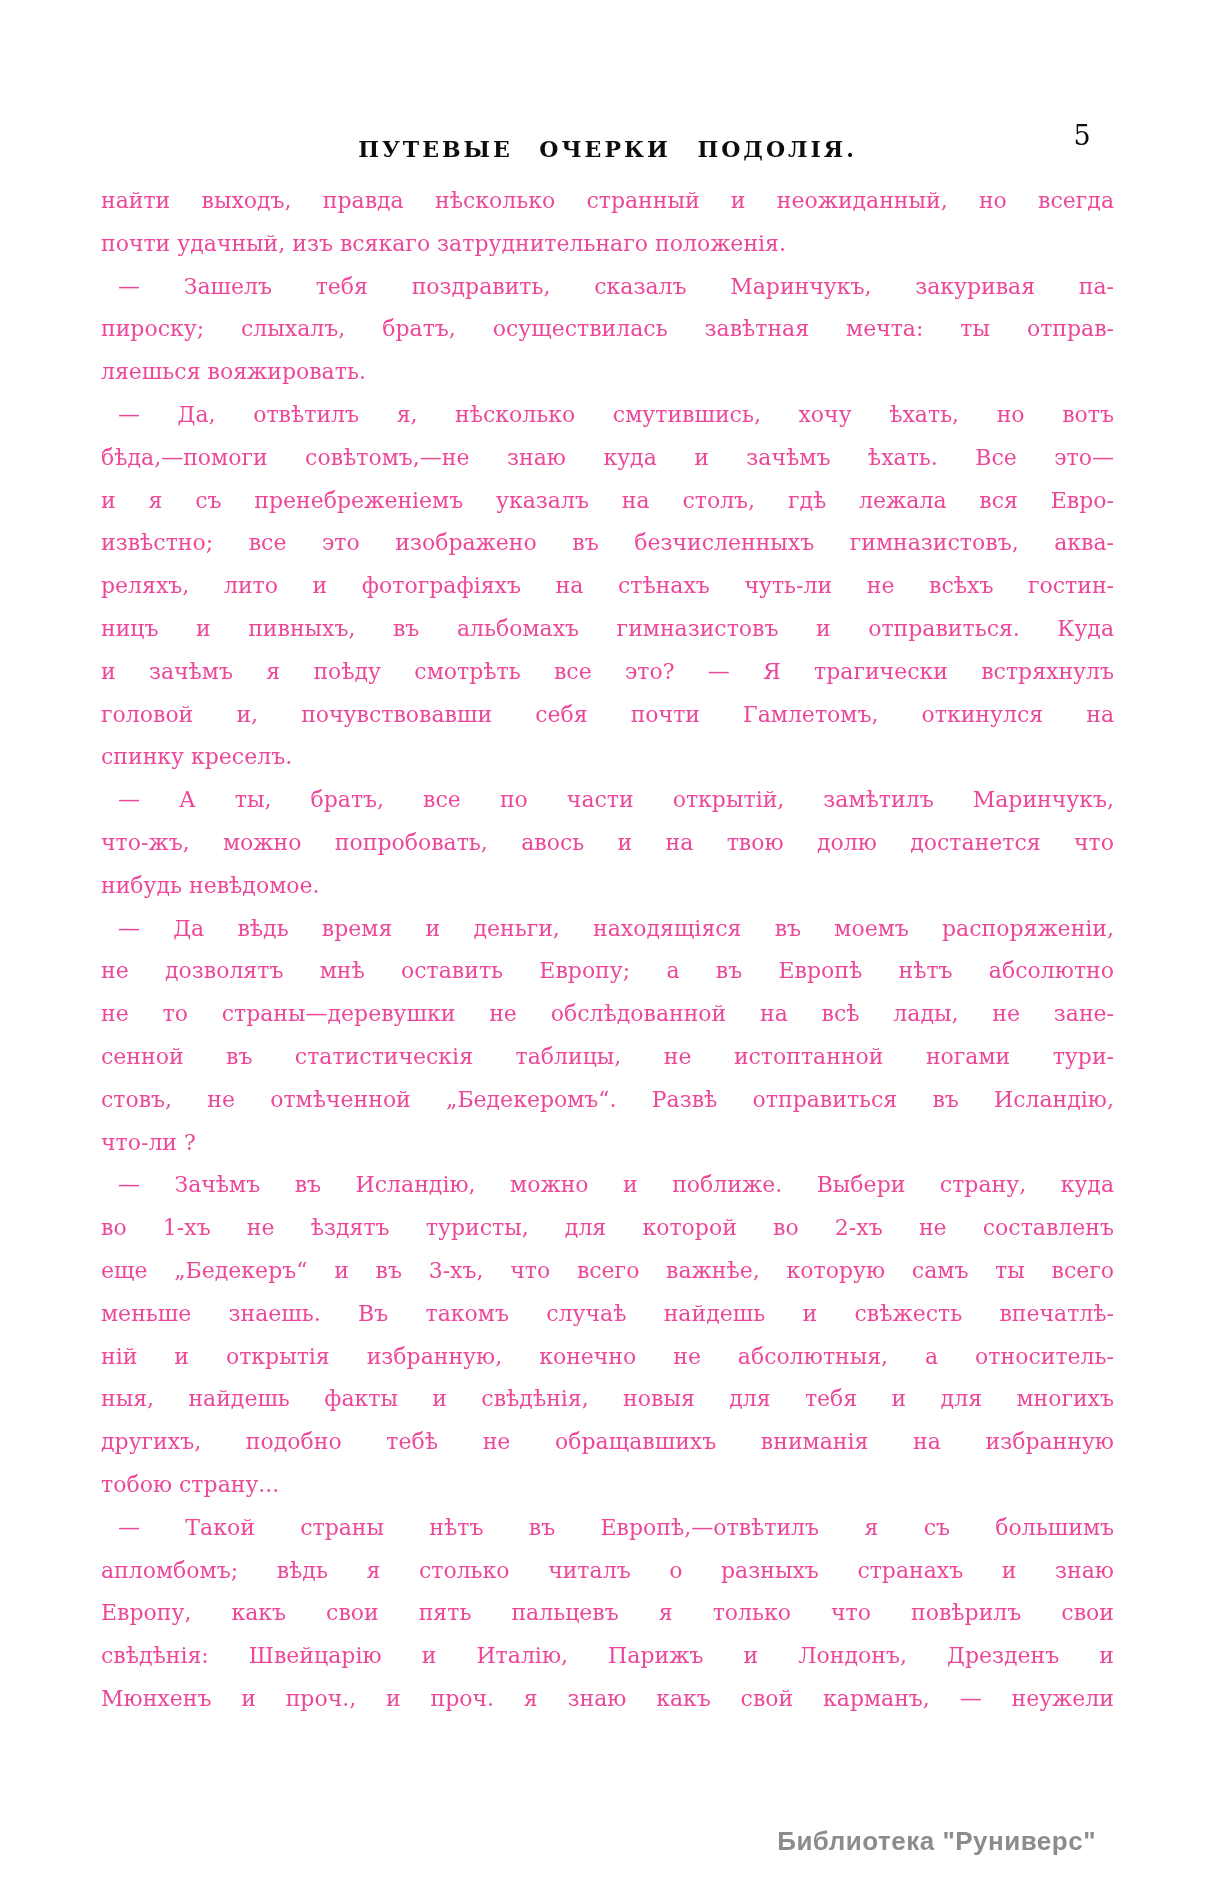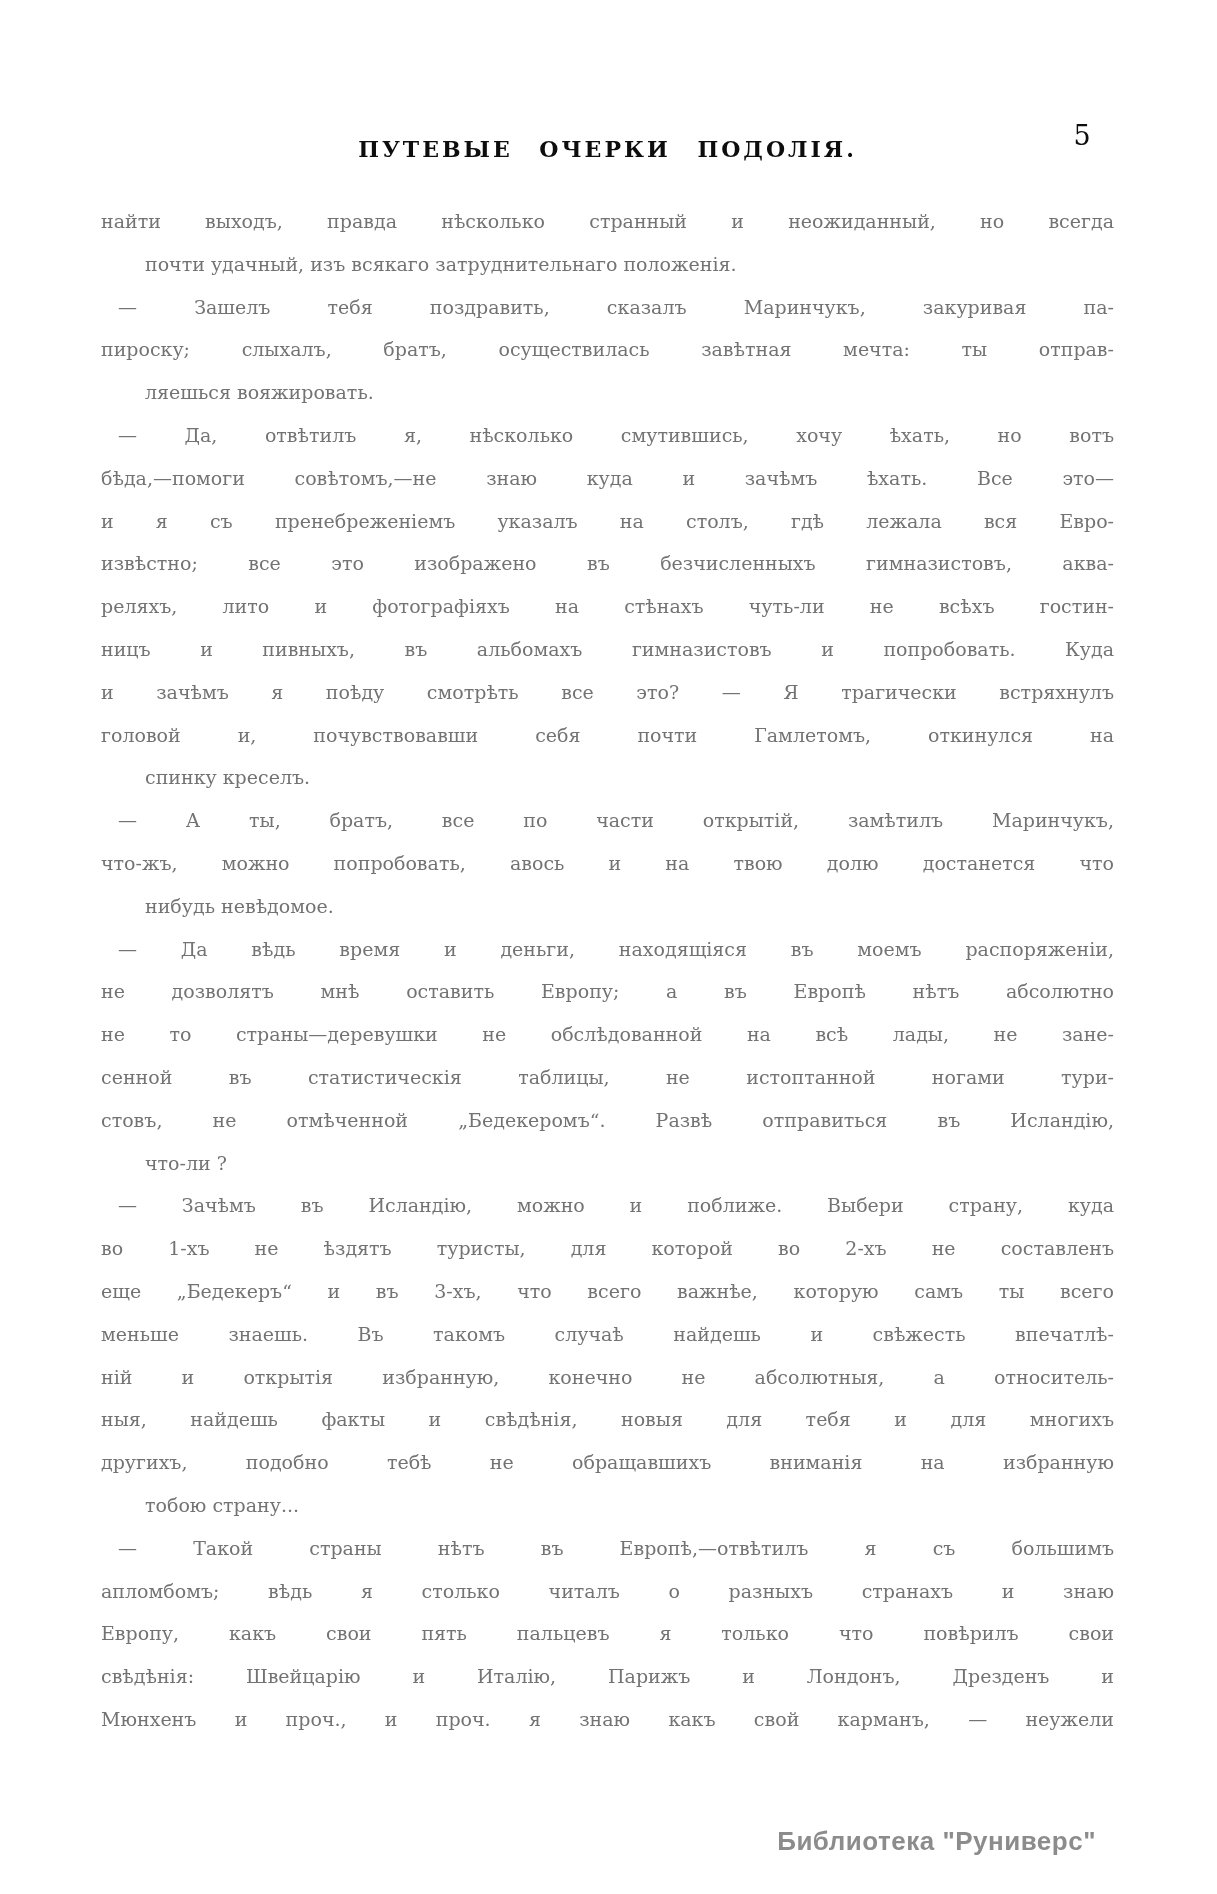--- a/index.html
+++ b/index.html
@@ -38,40 +38,39 @@
     left: 1062px;
     width: 40px;
     height: 36px;
     line-height: 36px;
     text-align: center;
     font-size: 27px;
     color: #0d0d0d;
   }
   .text-column {
     position: absolute;
-    top: 200px;
+    top: 180px;
     left: 101px;
     width: 1013px;
-    font-size: 19px;
+    font-size: 22px;
     line-height: 42.8px;
-    color: #737373;
+    color: #ec4899;
   }
   .line {
     text-align: justify;
     text-align-last: justify;
     height: 42.8px;
     overflow: visible;
     white-space: normal;
   }
   .line.indent {
     text-indent: 17px;
   }
   .line.eop {
     text-align-last: left;
-    margin-left: 44px;
   }
   .watermark {
     position: absolute;
     top: 1826px;
     left: 101px;
     width: 1013px;
     text-align: right;
     font-family: "Liberation Sans", sans-serif;
     font-weight: bold;
     font-size: 26px;
@@ -91,21 +90,21 @@
       <div class="line">найти выходъ, правда нѣсколько странный и неожиданный, но всегда</div>
       <div class="line eop">почти удачный, изъ всякаго затруднительнаго положенія.</div>
       <div class="line indent">— Зашелъ тебя поздравить, сказалъ Маринчукъ, закуривая па-</div>
       <div class="line">пироску; слыхалъ, братъ, осуществилась завѣтная мечта: ты отправ-</div>
       <div class="line eop">ляешься вояжировать.</div>
       <div class="line indent">— Да, отвѣтилъ я, нѣсколько смутившись, хочу ѣхать, но вотъ</div>
       <div class="line">бѣда,—помоги совѣтомъ,—не знаю куда и зачѣмъ ѣхать. Все это—</div>
       <div class="line">и я съ пренебреженіемъ указалъ на столъ, гдѣ лежала вся Евро-</div>
       <div class="line">извѣстно; все это изображено въ безчисленныхъ гимназистовъ, аква-</div>
       <div class="line">реляхъ, лито и фотографіяхъ на стѣнахъ чуть-ли не всѣхъ гостин-</div>
-      <div class="line">ницъ и пивныхъ, въ альбомахъ гимназистовъ и попробовать. Куда</div>
+      <div class="line">ницъ и пивныхъ, въ альбомахъ гимназистовъ и отправиться. Куда</div>
       <div class="line">и зачѣмъ я поѣду смотрѣть все это? — Я трагически встряхнулъ</div>
       <div class="line">головой и, почувствовавши себя почти Гамлетомъ, откинулся на</div>
       <div class="line eop">спинку креселъ.</div>
       <div class="line indent">— А ты, братъ, все по части открытій, замѣтилъ Маринчукъ,</div>
       <div class="line">что-жъ, можно попробовать, авось и на твою долю достанется что</div>
       <div class="line eop">нибудь невѣдомое.</div>
       <div class="line indent">— Да вѣдь время и деньги, находящіяся въ моемъ распоряженіи,</div>
       <div class="line">не дозволятъ мнѣ оставить Европу; а въ Европѣ нѣтъ абсолютно</div>
       <div class="line">не то страны—деревушки не обслѣдованной на всѣ лады, не зане-</div>
       <div class="line">сенной въ статистическія таблицы, не истоптанной ногами тури-</div>

